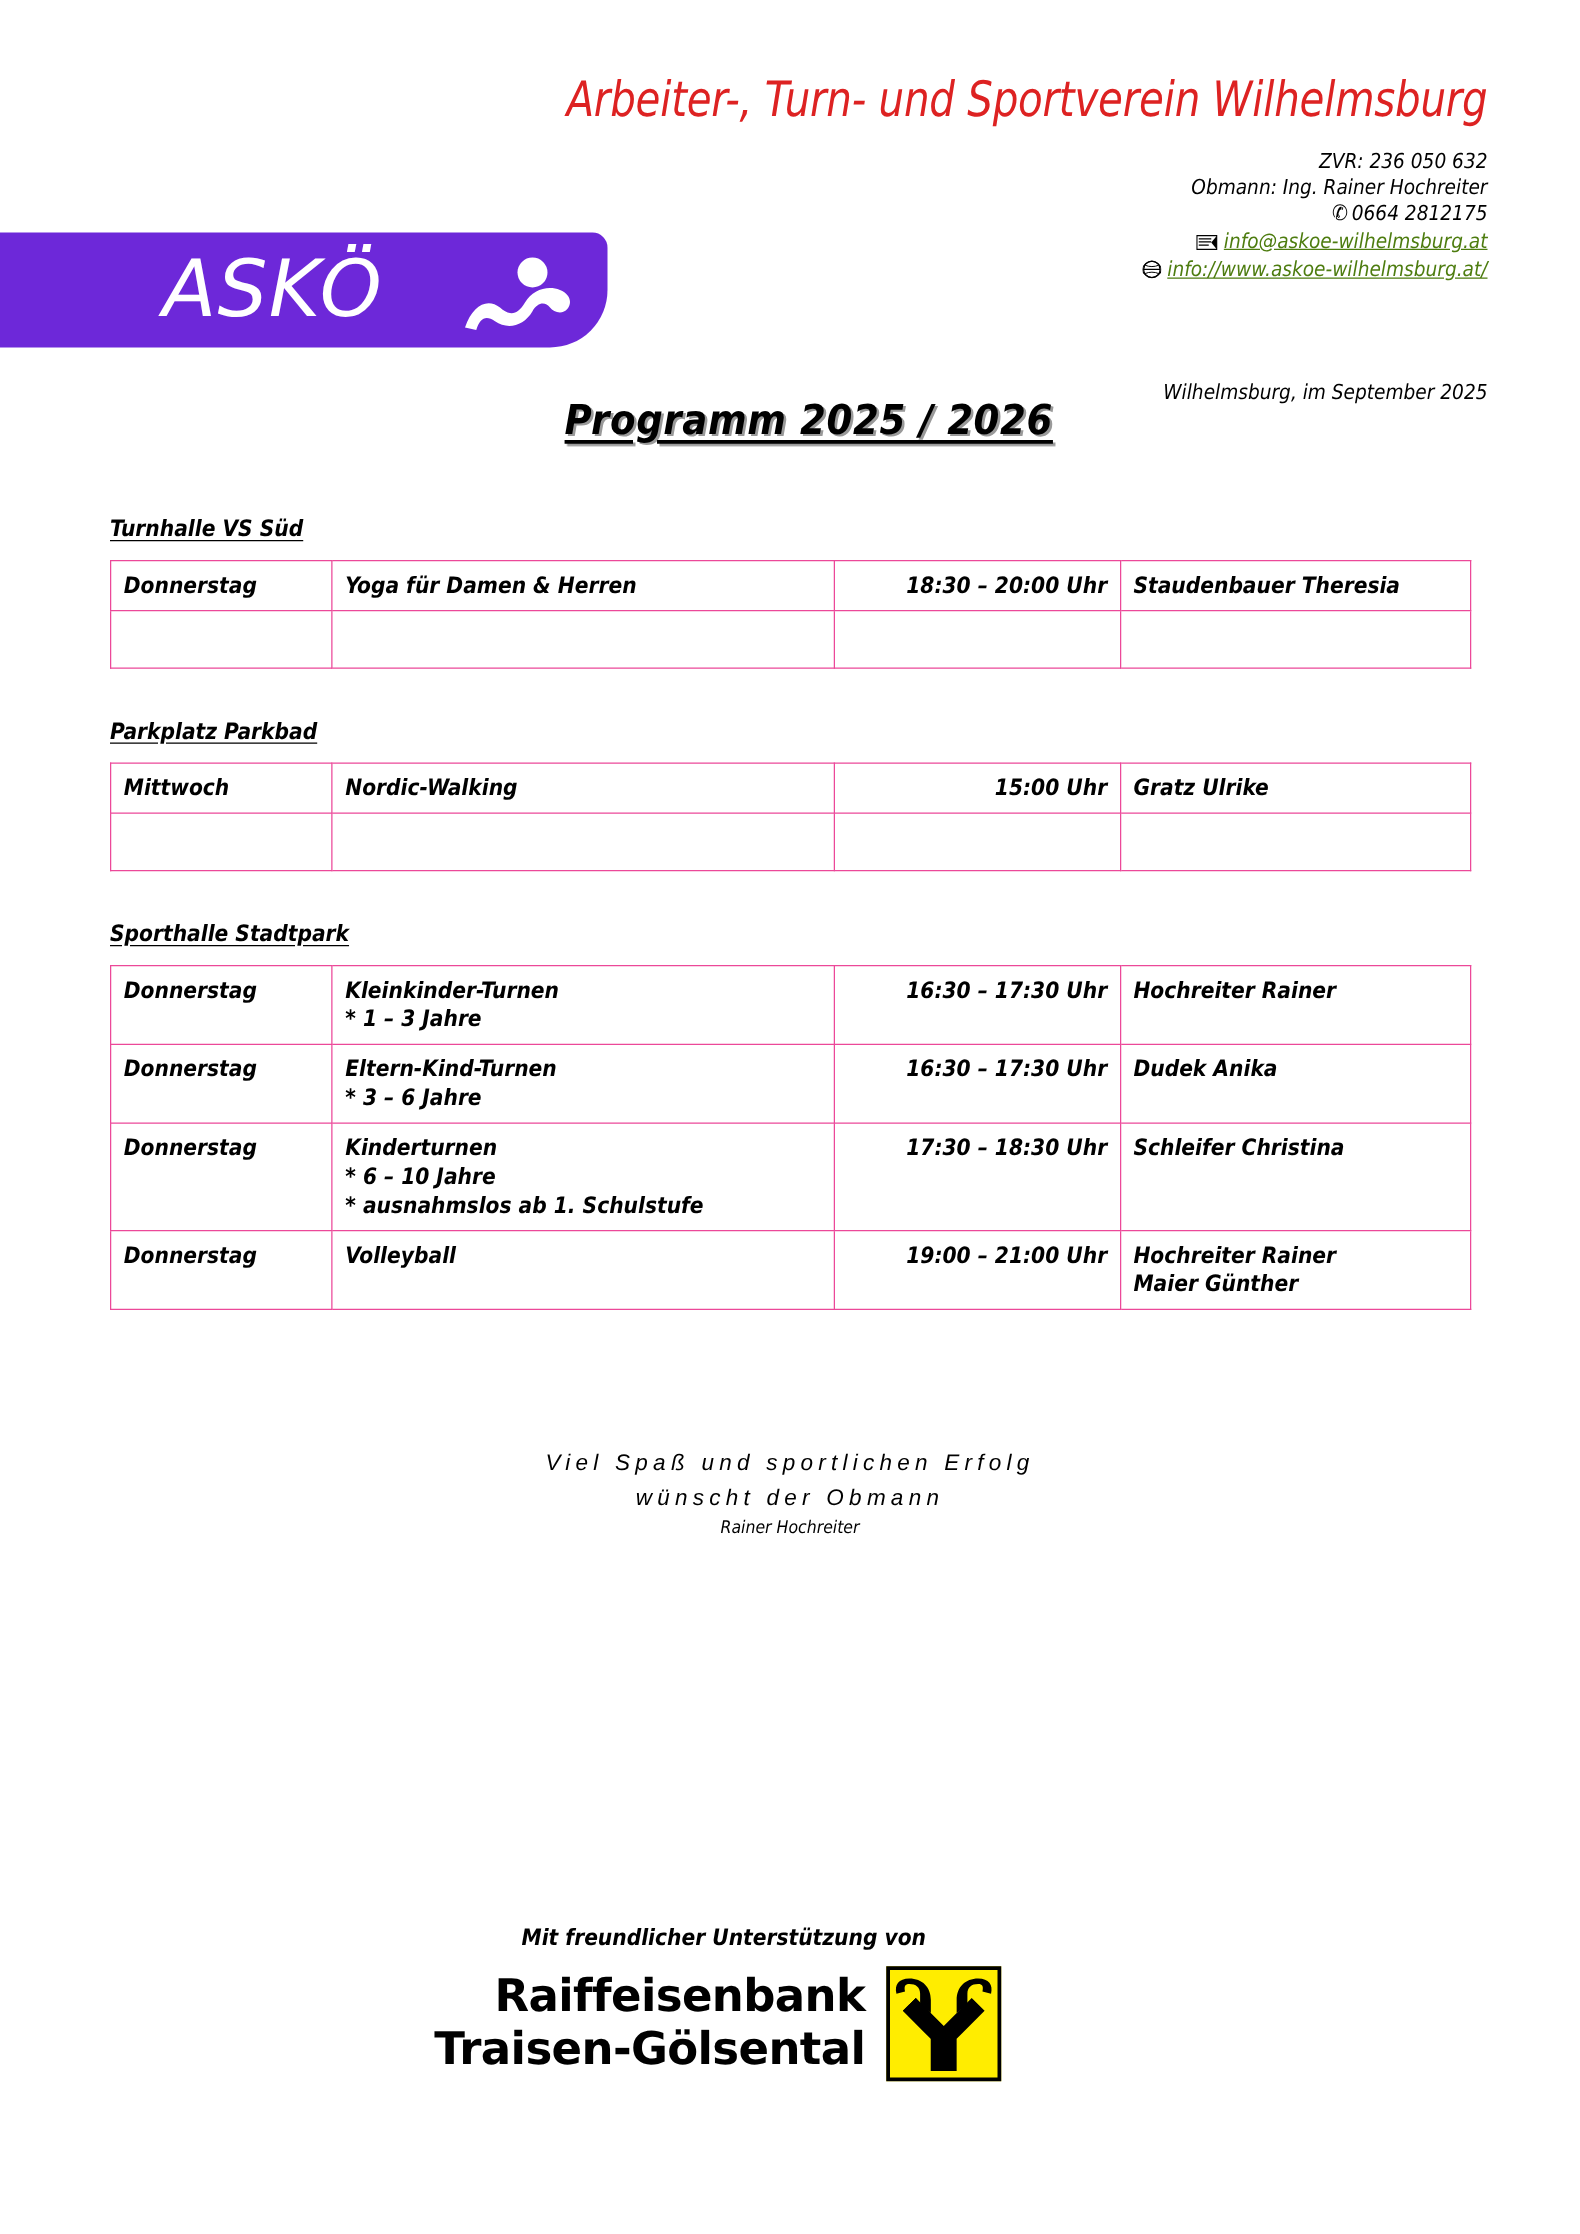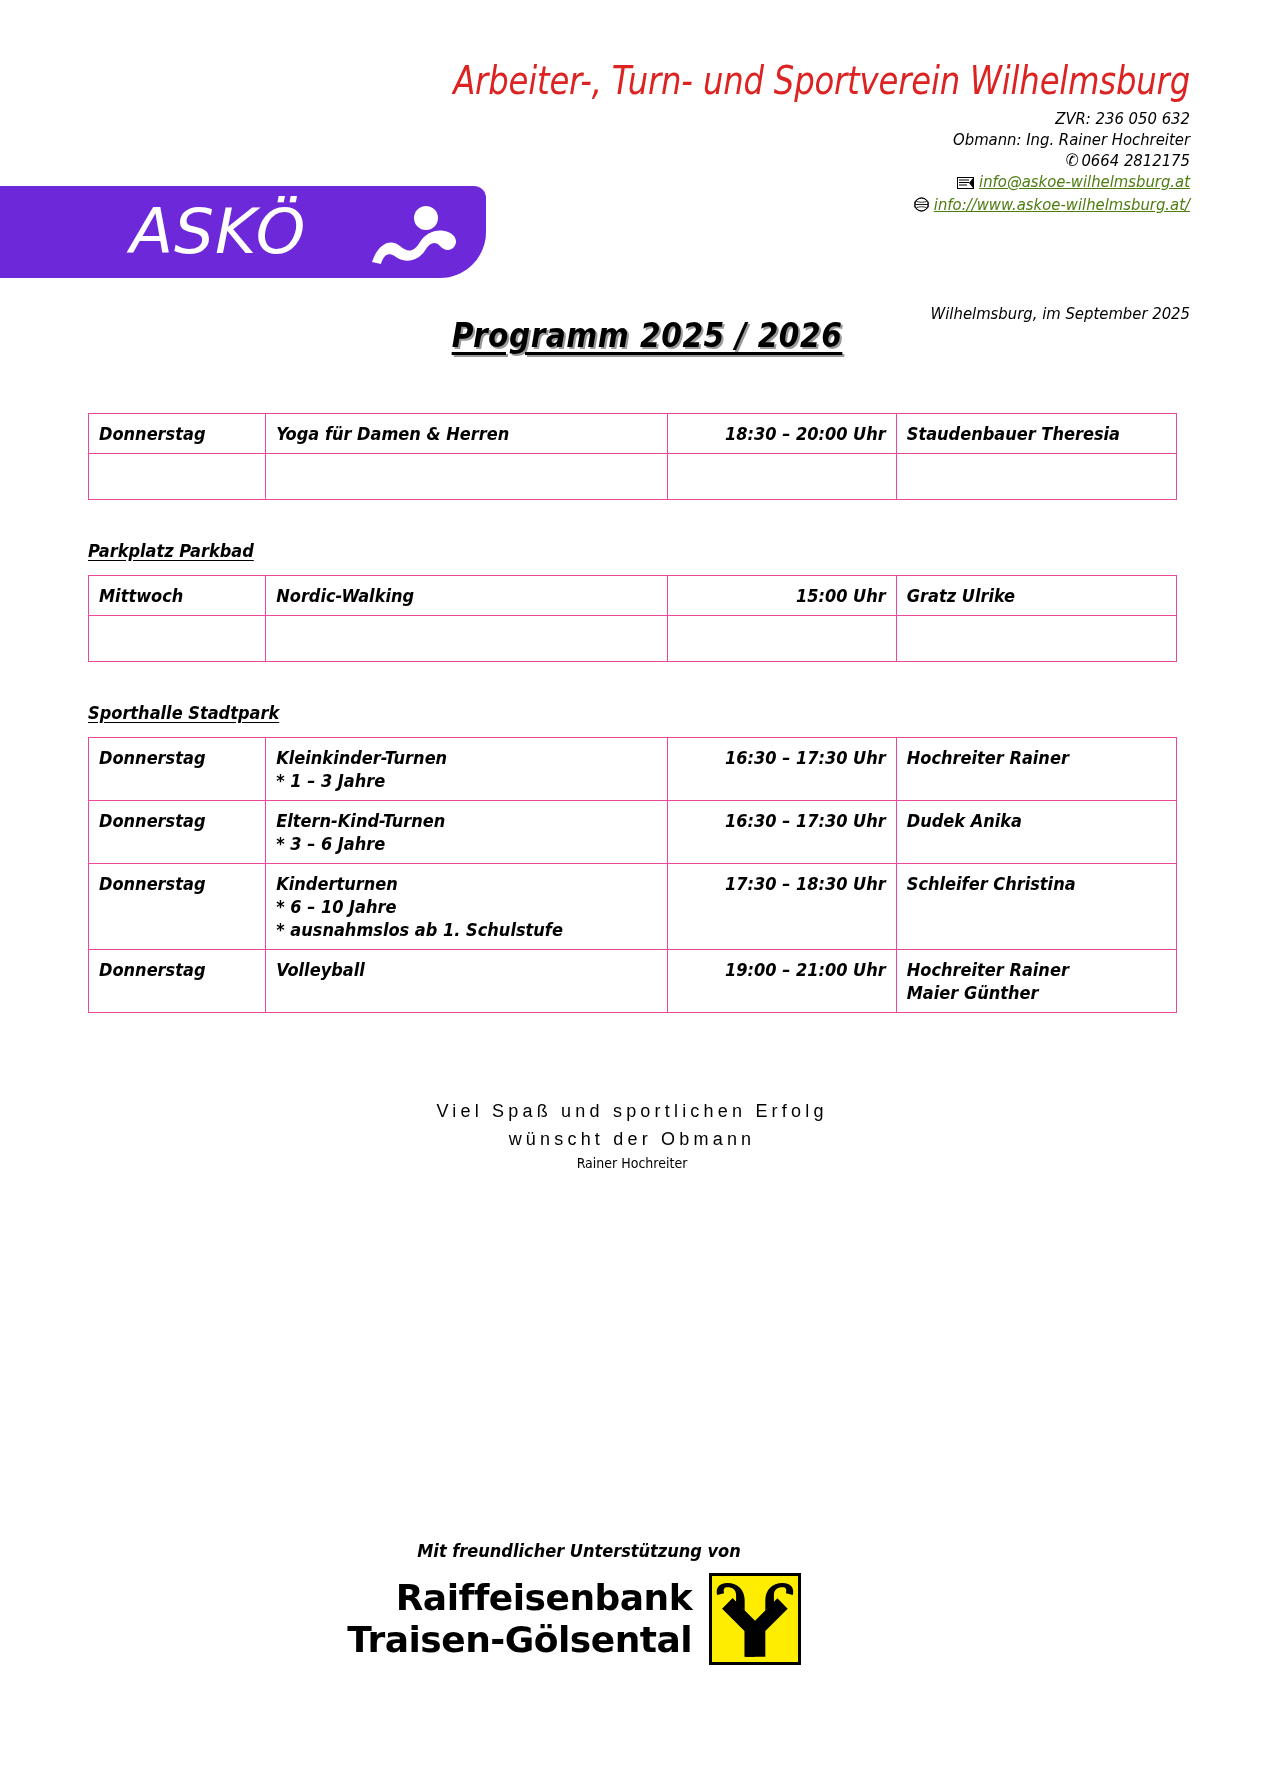--- a/index.html
+++ b/index.html
@@ -30,21 +30,21 @@
     font-style: italic;
     color: #dd2222;
     font-family: "DejaVu Sans Condensed", "Liberation Sans Narrow", "Liberation Sans", sans-serif;
     transform: scaleX(0.92);
     transform-origin: 100% 50%;
     white-space: nowrap;
     letter-spacing: -0.2px;
   }
   .contact-block {
     position: absolute;
-    top: 108px;
+    top: 118px;
     left: 0;
     width: 1190px;
     text-align: right;
     font-style: italic;
     font-size: 16.5px;
     line-height: 21px;
     font-family: "DejaVu Sans Condensed", "Liberation Sans Narrow", "Liberation Sans", sans-serif;
   }
   .contact-block .line { white-space: nowrap; }
   .contact-block .link {
@@ -151,22 +151,23 @@
     line-height: 23px;
   }
   td.c-day    { width: 172px; }
   td.c-act    { width: 390px; }
   td.c-time   { width: 222px; text-align: right; }
   td.c-person { width: 272px; }
   .pad-1 { height: 46px; }
   .pad-2 { height: 46px; }
 
   .closing {
-    margin-top: 84px;
+    margin-top: 108px;
     text-align: center;
+    font-style: italic;
   }
   .closing .wide {
     font-size: 18px;
     letter-spacing: 4.2px;
     line-height: 28px;
     font-family: "Liberation Sans", sans-serif;
   }
   .closing .name {
     font-size: 14px;
     letter-spacing: 0;
@@ -260,20 +261,21 @@
     </div>
   </div>
 
   <div class="doc-date">Wilhelmsburg, im September 2025</div>
 </div>
 
 <div class="doc-title">Programm 2025 / 2026</div>
 
 <div class="content">
 
+  <div class="section-heading">Turnhalle VS Süd</div>
   <table class="schedule">
     <tbody>
         <tr>
       <td class="c-day">Donnerstag</td>
       <td class="c-act">
         <div>Yoga für Damen &amp; Herren</div>
       </td>
       <td class="c-time">18:30 – 20:00 Uhr</td>
       <td class="c-person">Staudenbauer Theresia</td>
     </tr>

